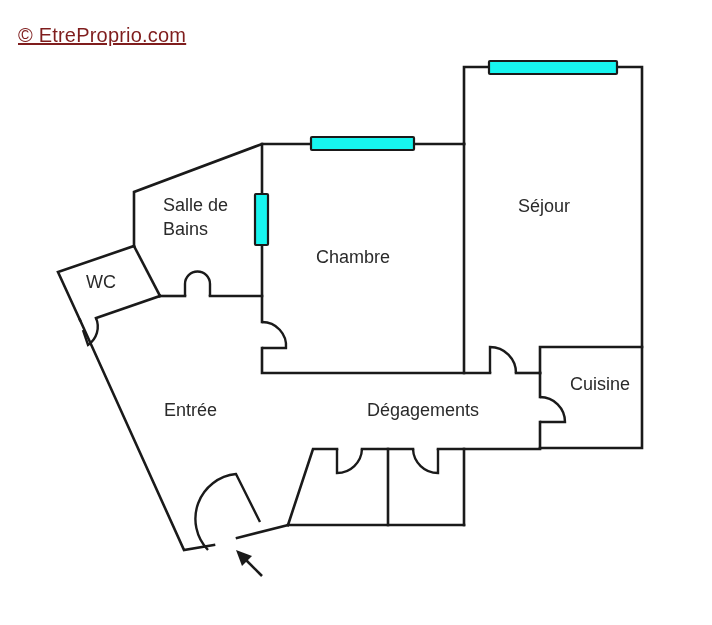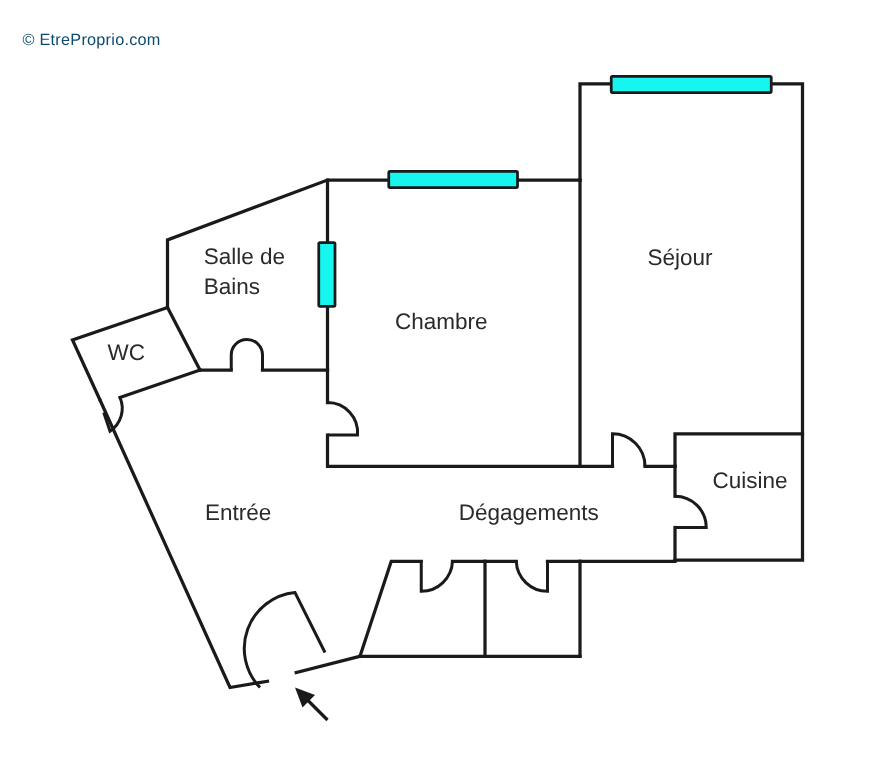--- a/index.html
+++ b/index.html
@@ -1,17 +1,17 @@
 <!DOCTYPE html>
 <html><head>
 <meta charset="utf-8">
 <style>
   html, body { margin: 0; padding: 0; background: #ffffff; }
   body { width: 712px; height: 625px; overflow: hidden; position: relative; font-family: "Liberation Sans", sans-serif; }
-  .watermark { position: absolute; left: 18px; top: 24px; font-size: 13px; color: #0c4a6e; letter-spacing: 0.2px; }
+  .watermark { position: absolute; left: 18px; top: 24px; font-size: 20px; color: #7f1d1d; letter-spacing: 0.2px; text-decoration: underline; }
   svg { position: absolute; left: 0; top: 0; }
   .wall { fill: none; stroke: #1a1a1a; stroke-width: 2.6; stroke-linejoin: miter; stroke-linecap: square; }
   .door { fill: none; stroke: #1a1a1a; stroke-width: 2.4; }
   .win { fill: #17f5ef; stroke: #1a1a1a; stroke-width: 2.2; }
   .room-label { font-family: "Liberation Sans", sans-serif; font-size: 18px; fill: #2a2a2a; }
 </style>
 </head>
 <body>
 
 <div class="watermark">© EtreProprio.com</div>

